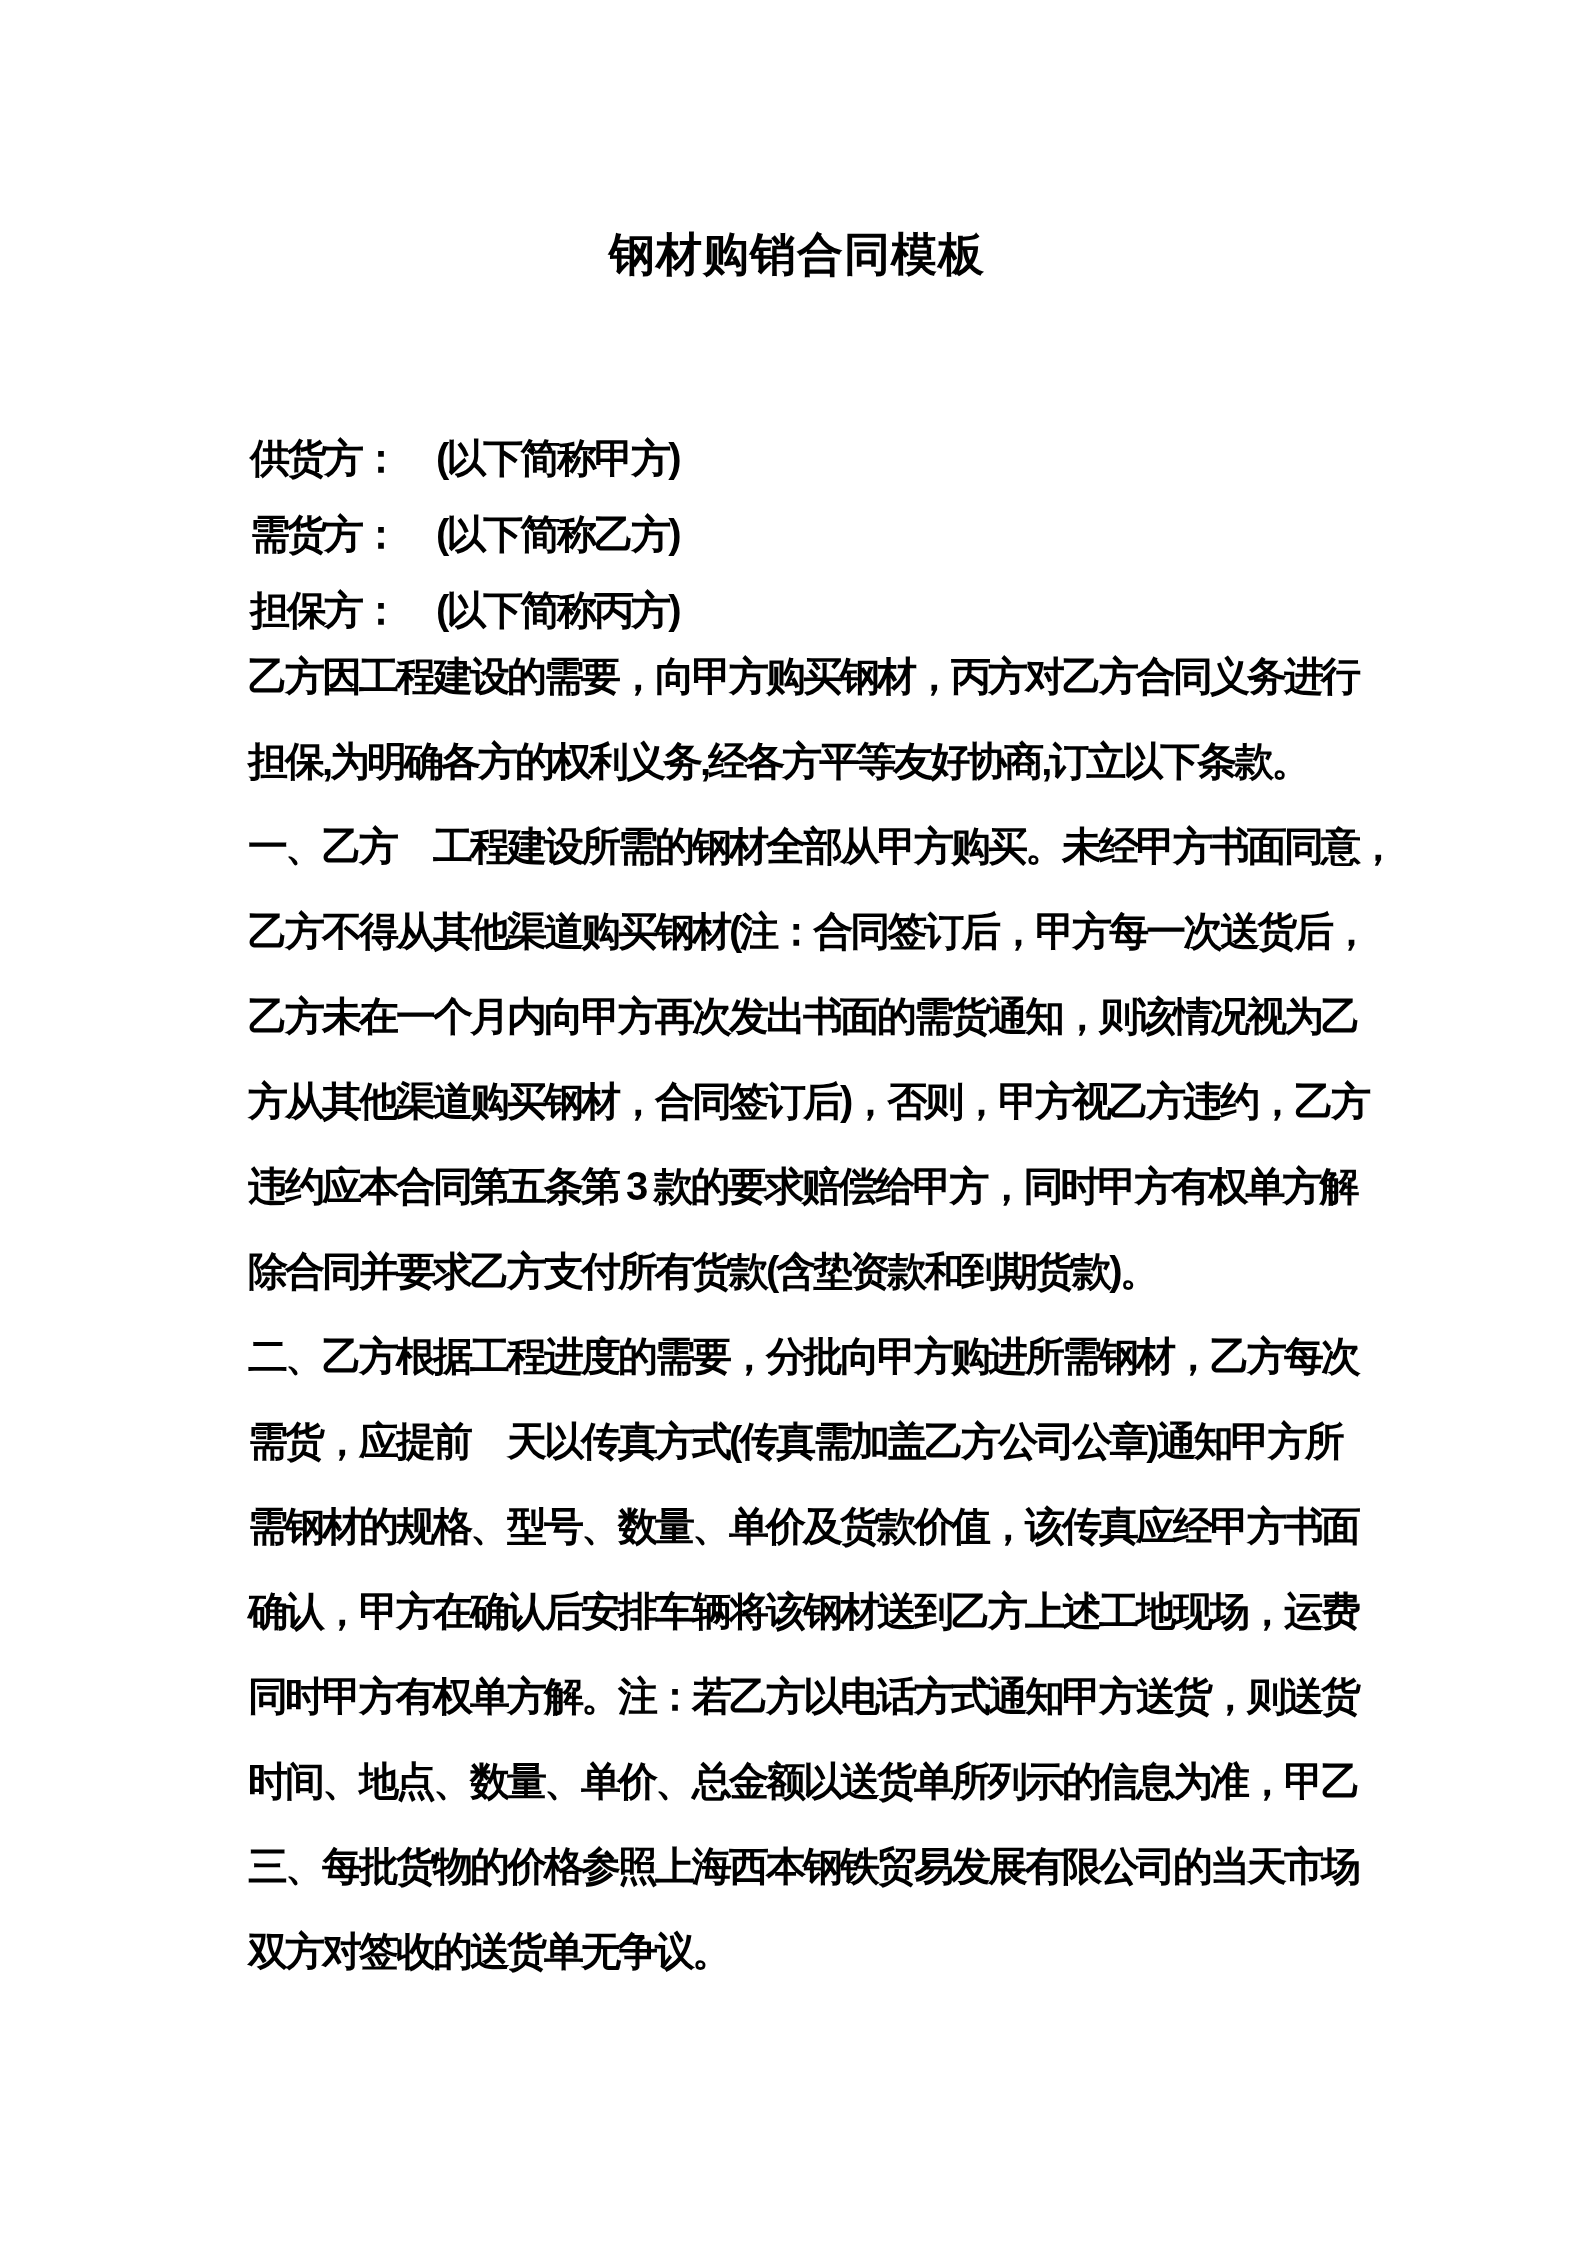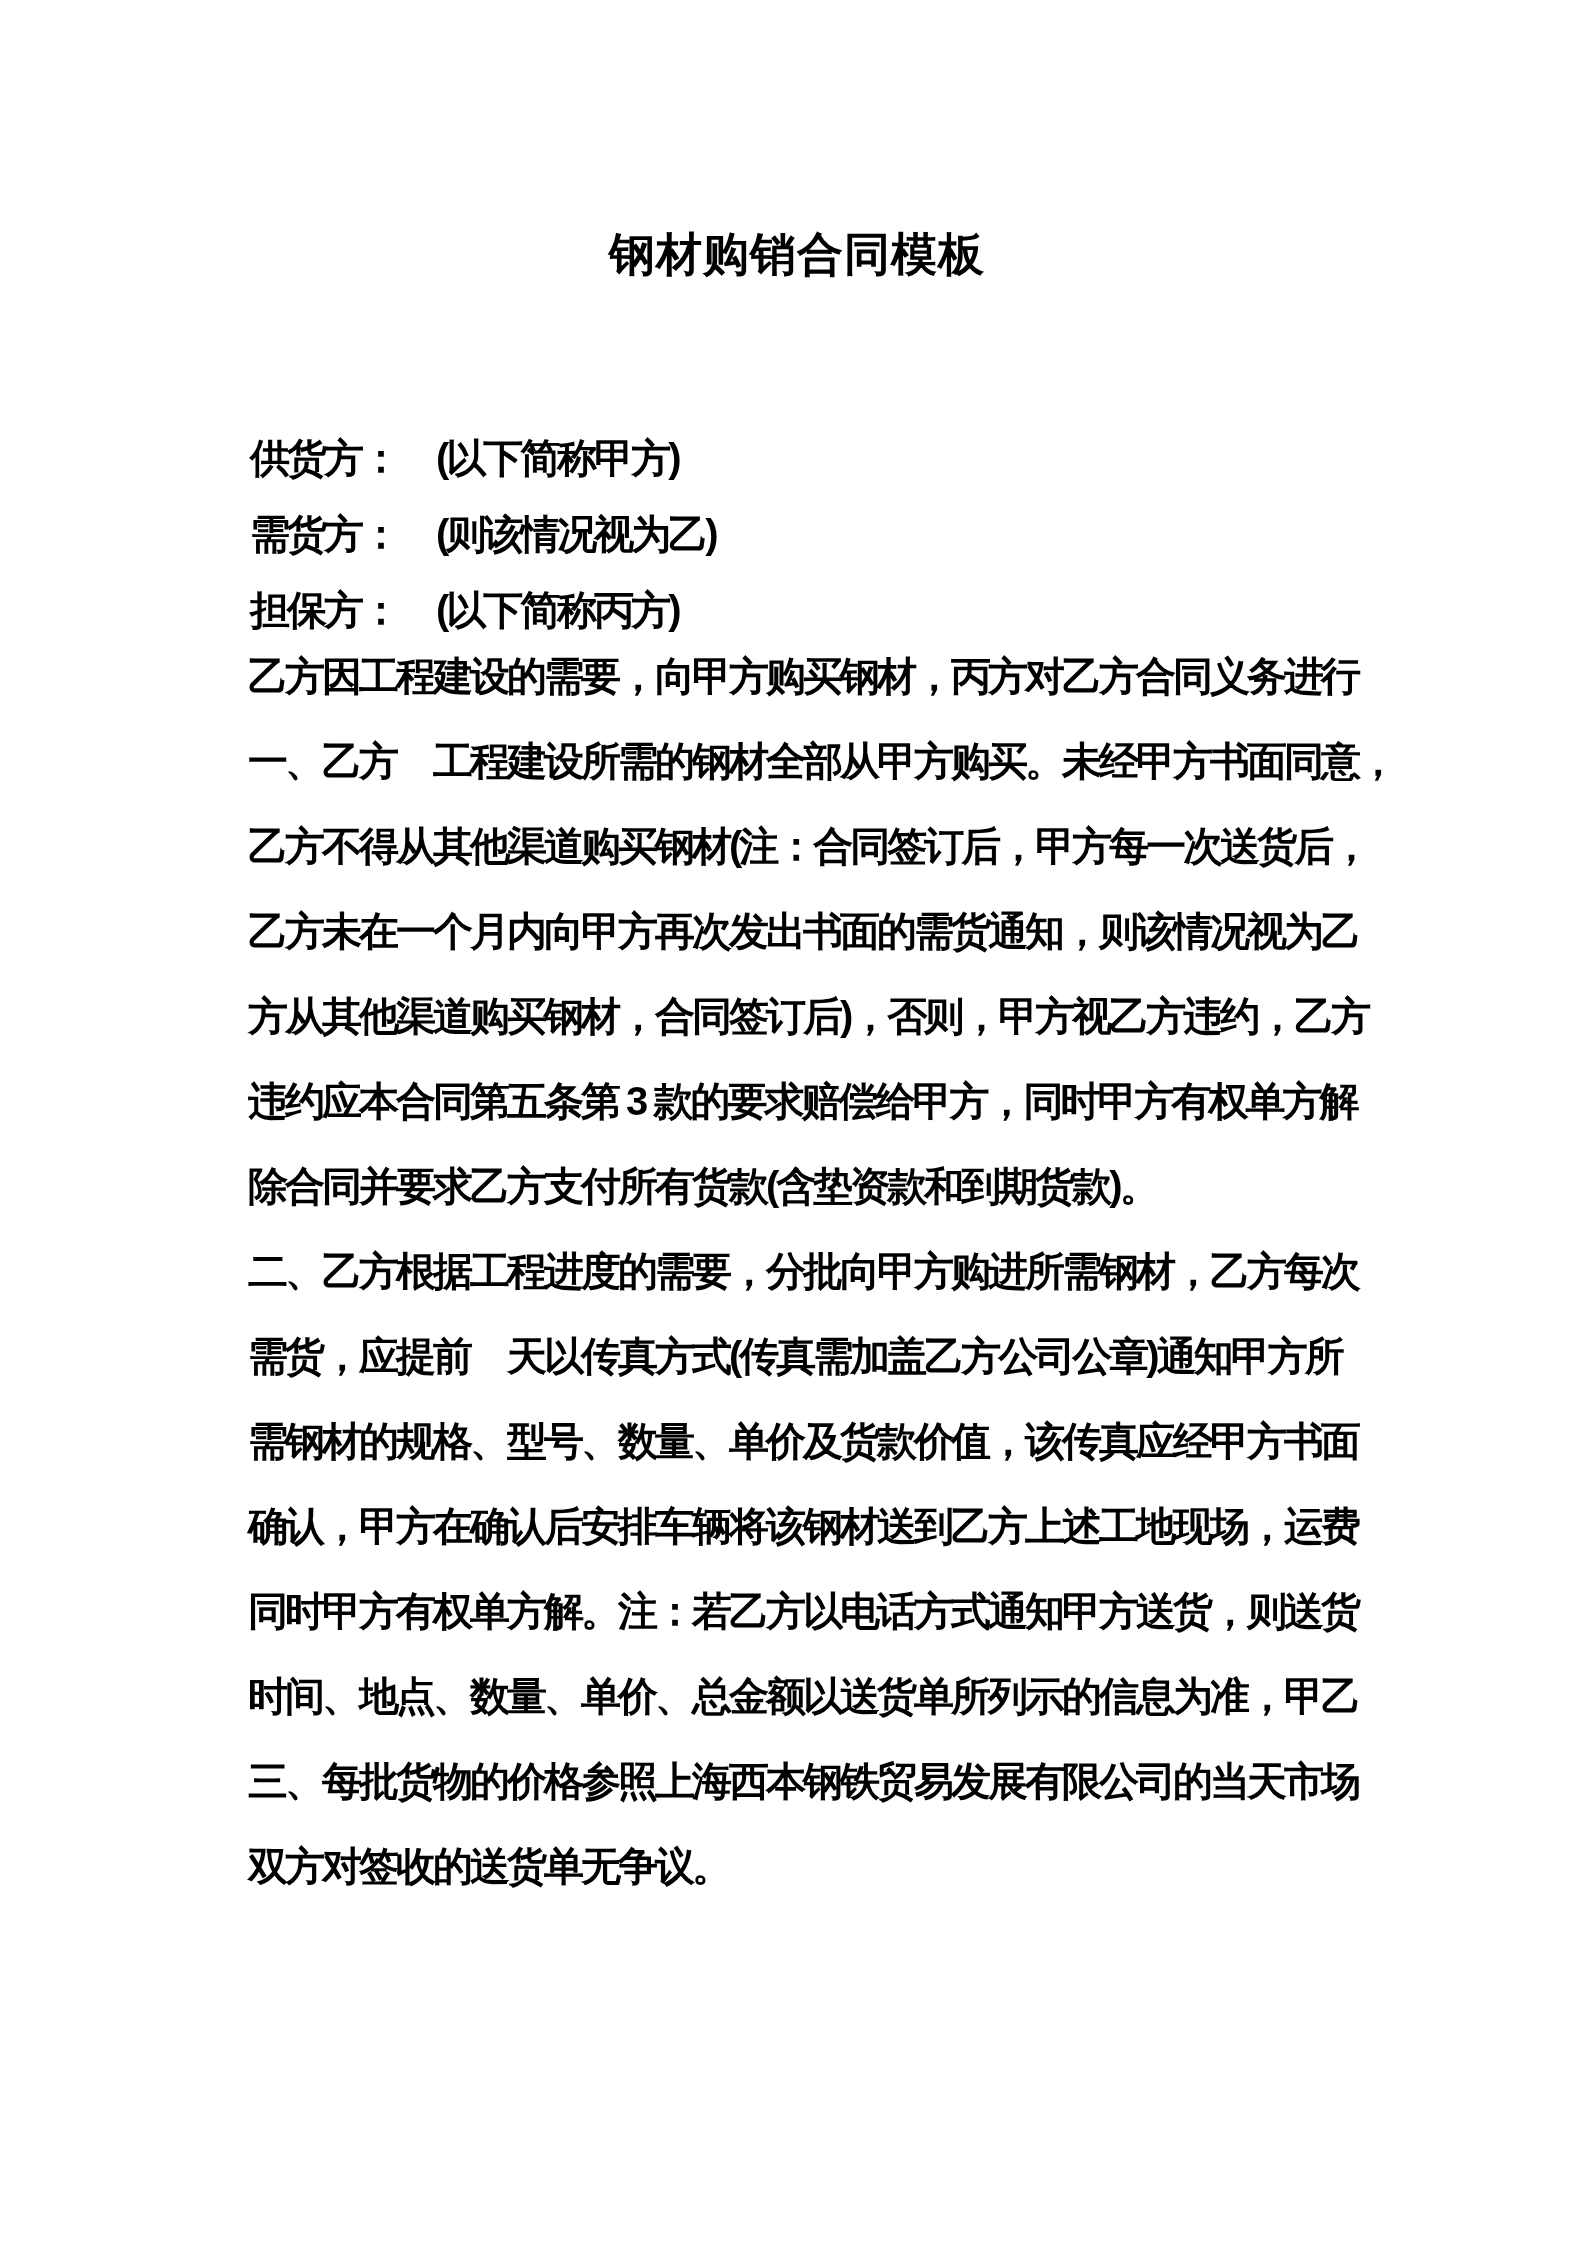--- a/index.html
+++ b/index.html
@@ -61,29 +61,30 @@
 
 <div class="page">
 
   <div class="doc-title">钢材购销合同模板</div>
 
   <div class="parties">
     <div class="party-line">
       <span>供货方：</span><span class="party-note">(以下简称甲方)</span>
     </div>
     <div class="party-line">
-      <span>需货方：</span><span class="party-note">(则该情况视为乙)</span>
+      <span>需货方：</span><span class="party-note">(以下简称乙方)</span>
     </div>
     <div class="party-line">
       <span>担保方：</span><span class="party-note">(以下简称丙方)</span>
     </div>
   </div>
 
   <div class="body-text">
     <div class="contract-line">乙方因工程建设的需要，向甲方购买钢材，丙方对乙方合同义务进行</div>
+    <div class="contract-line">担保,为明确各方的权利义务,经各方平等友好协商,订立以下条款。</div>
     <div class="contract-line">一、乙方　工程建设所需的钢材全部从甲方购买。未经甲方书面同意，</div>
     <div class="contract-line">乙方不得从其他渠道购买钢材(注：合同签订后，甲方每一次送货后，</div>
     <div class="contract-line">乙方未在一个月内向甲方再次发出书面的需货通知，则该情况视为乙</div>
     <div class="contract-line">方从其他渠道购买钢材，合同签订后)，否则，甲方视乙方违约，乙方</div>
     <div class="contract-line">违约应本合同第五条第 3 款的要求赔偿给甲方，同时甲方有权单方解</div>
     <div class="contract-line">除合同并要求乙方支付所有货款(含垫资款和到期货款)。</div>
     <div class="contract-line">二、乙方根据工程进度的需要，分批向甲方购进所需钢材，乙方每次</div>
     <div class="contract-line">需货，应提前　天以传真方式(传真需加盖乙方公司公章)通知甲方所</div>
     <div class="contract-line">需钢材的规格、型号、数量、单价及货款价值，该传真应经甲方书面</div>
     <div class="contract-line">确认，甲方在确认后安排车辆将该钢材送到乙方上述工地现场，运费</div>

